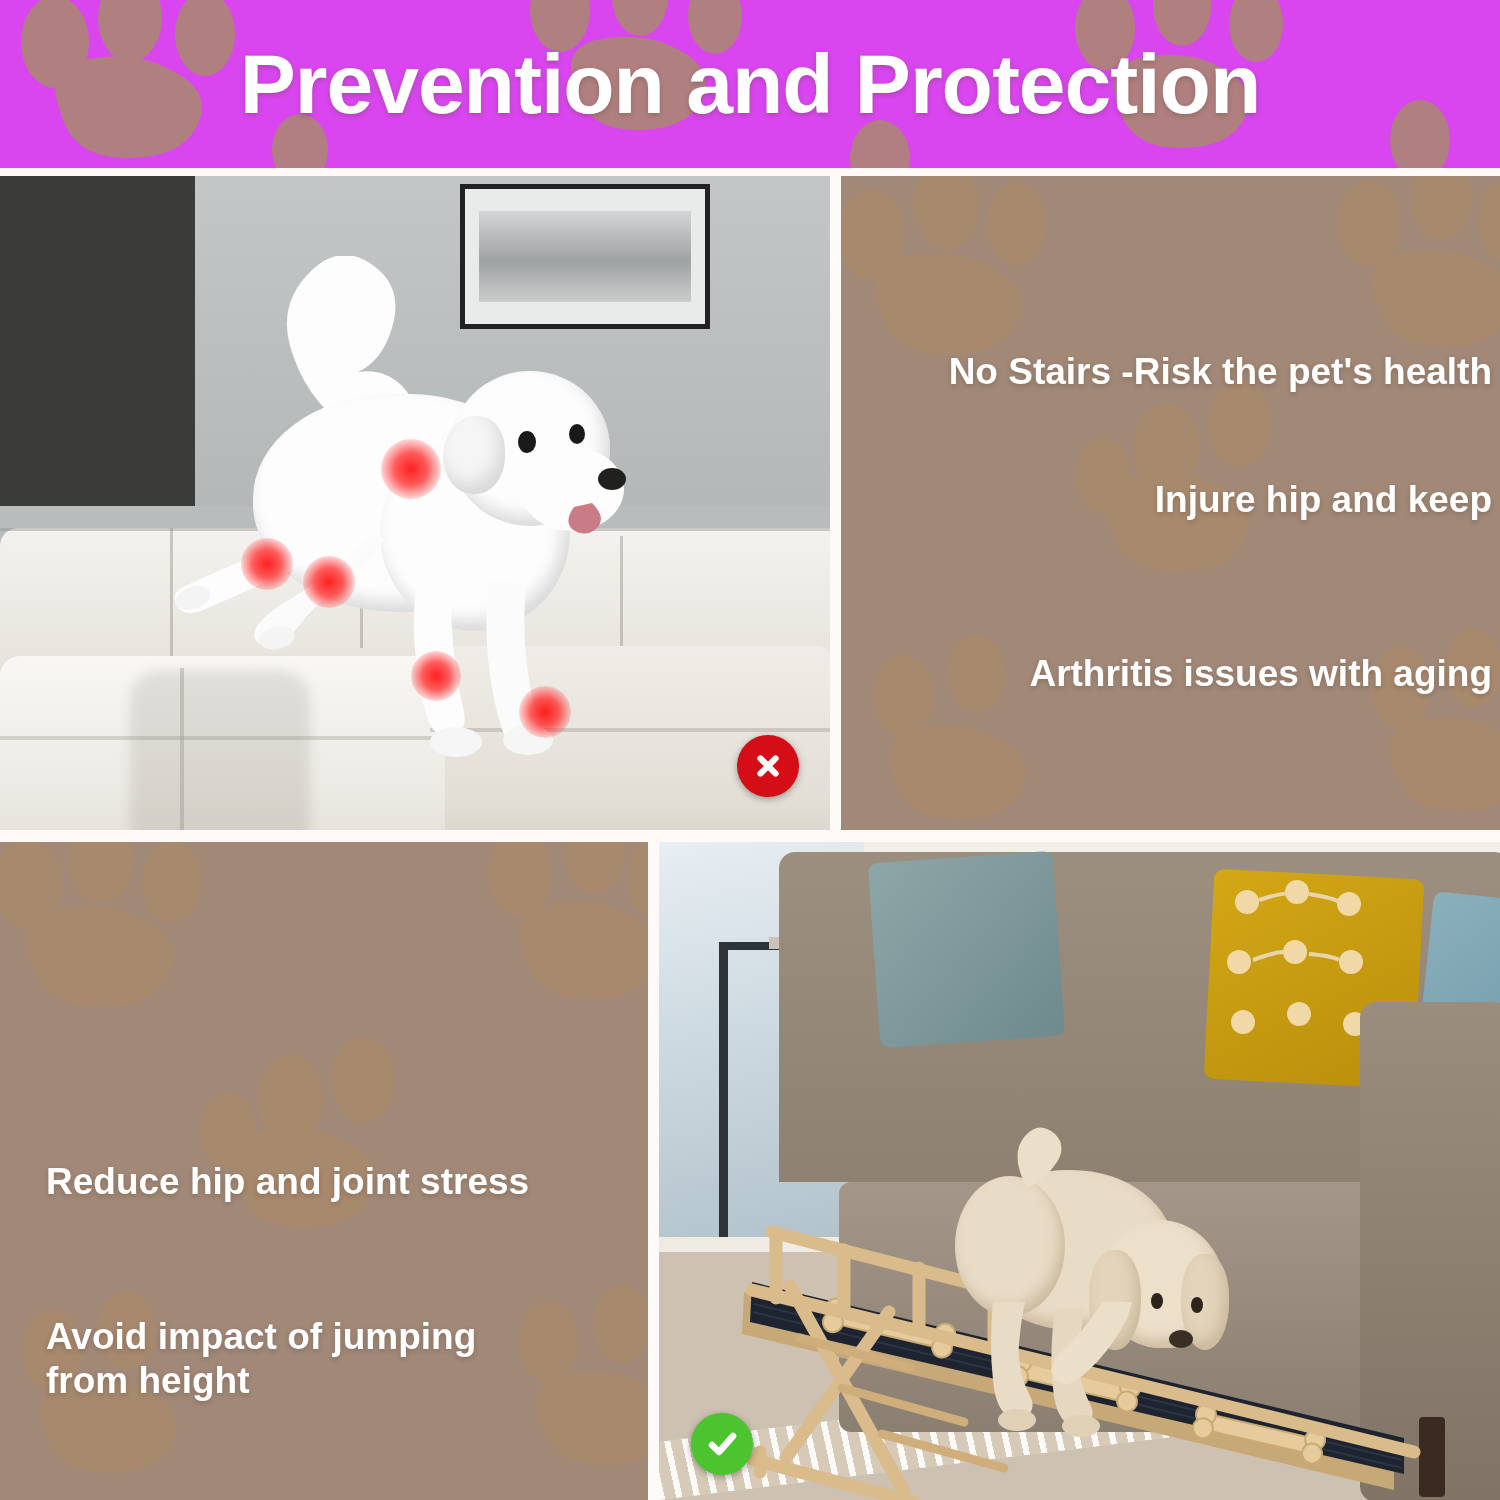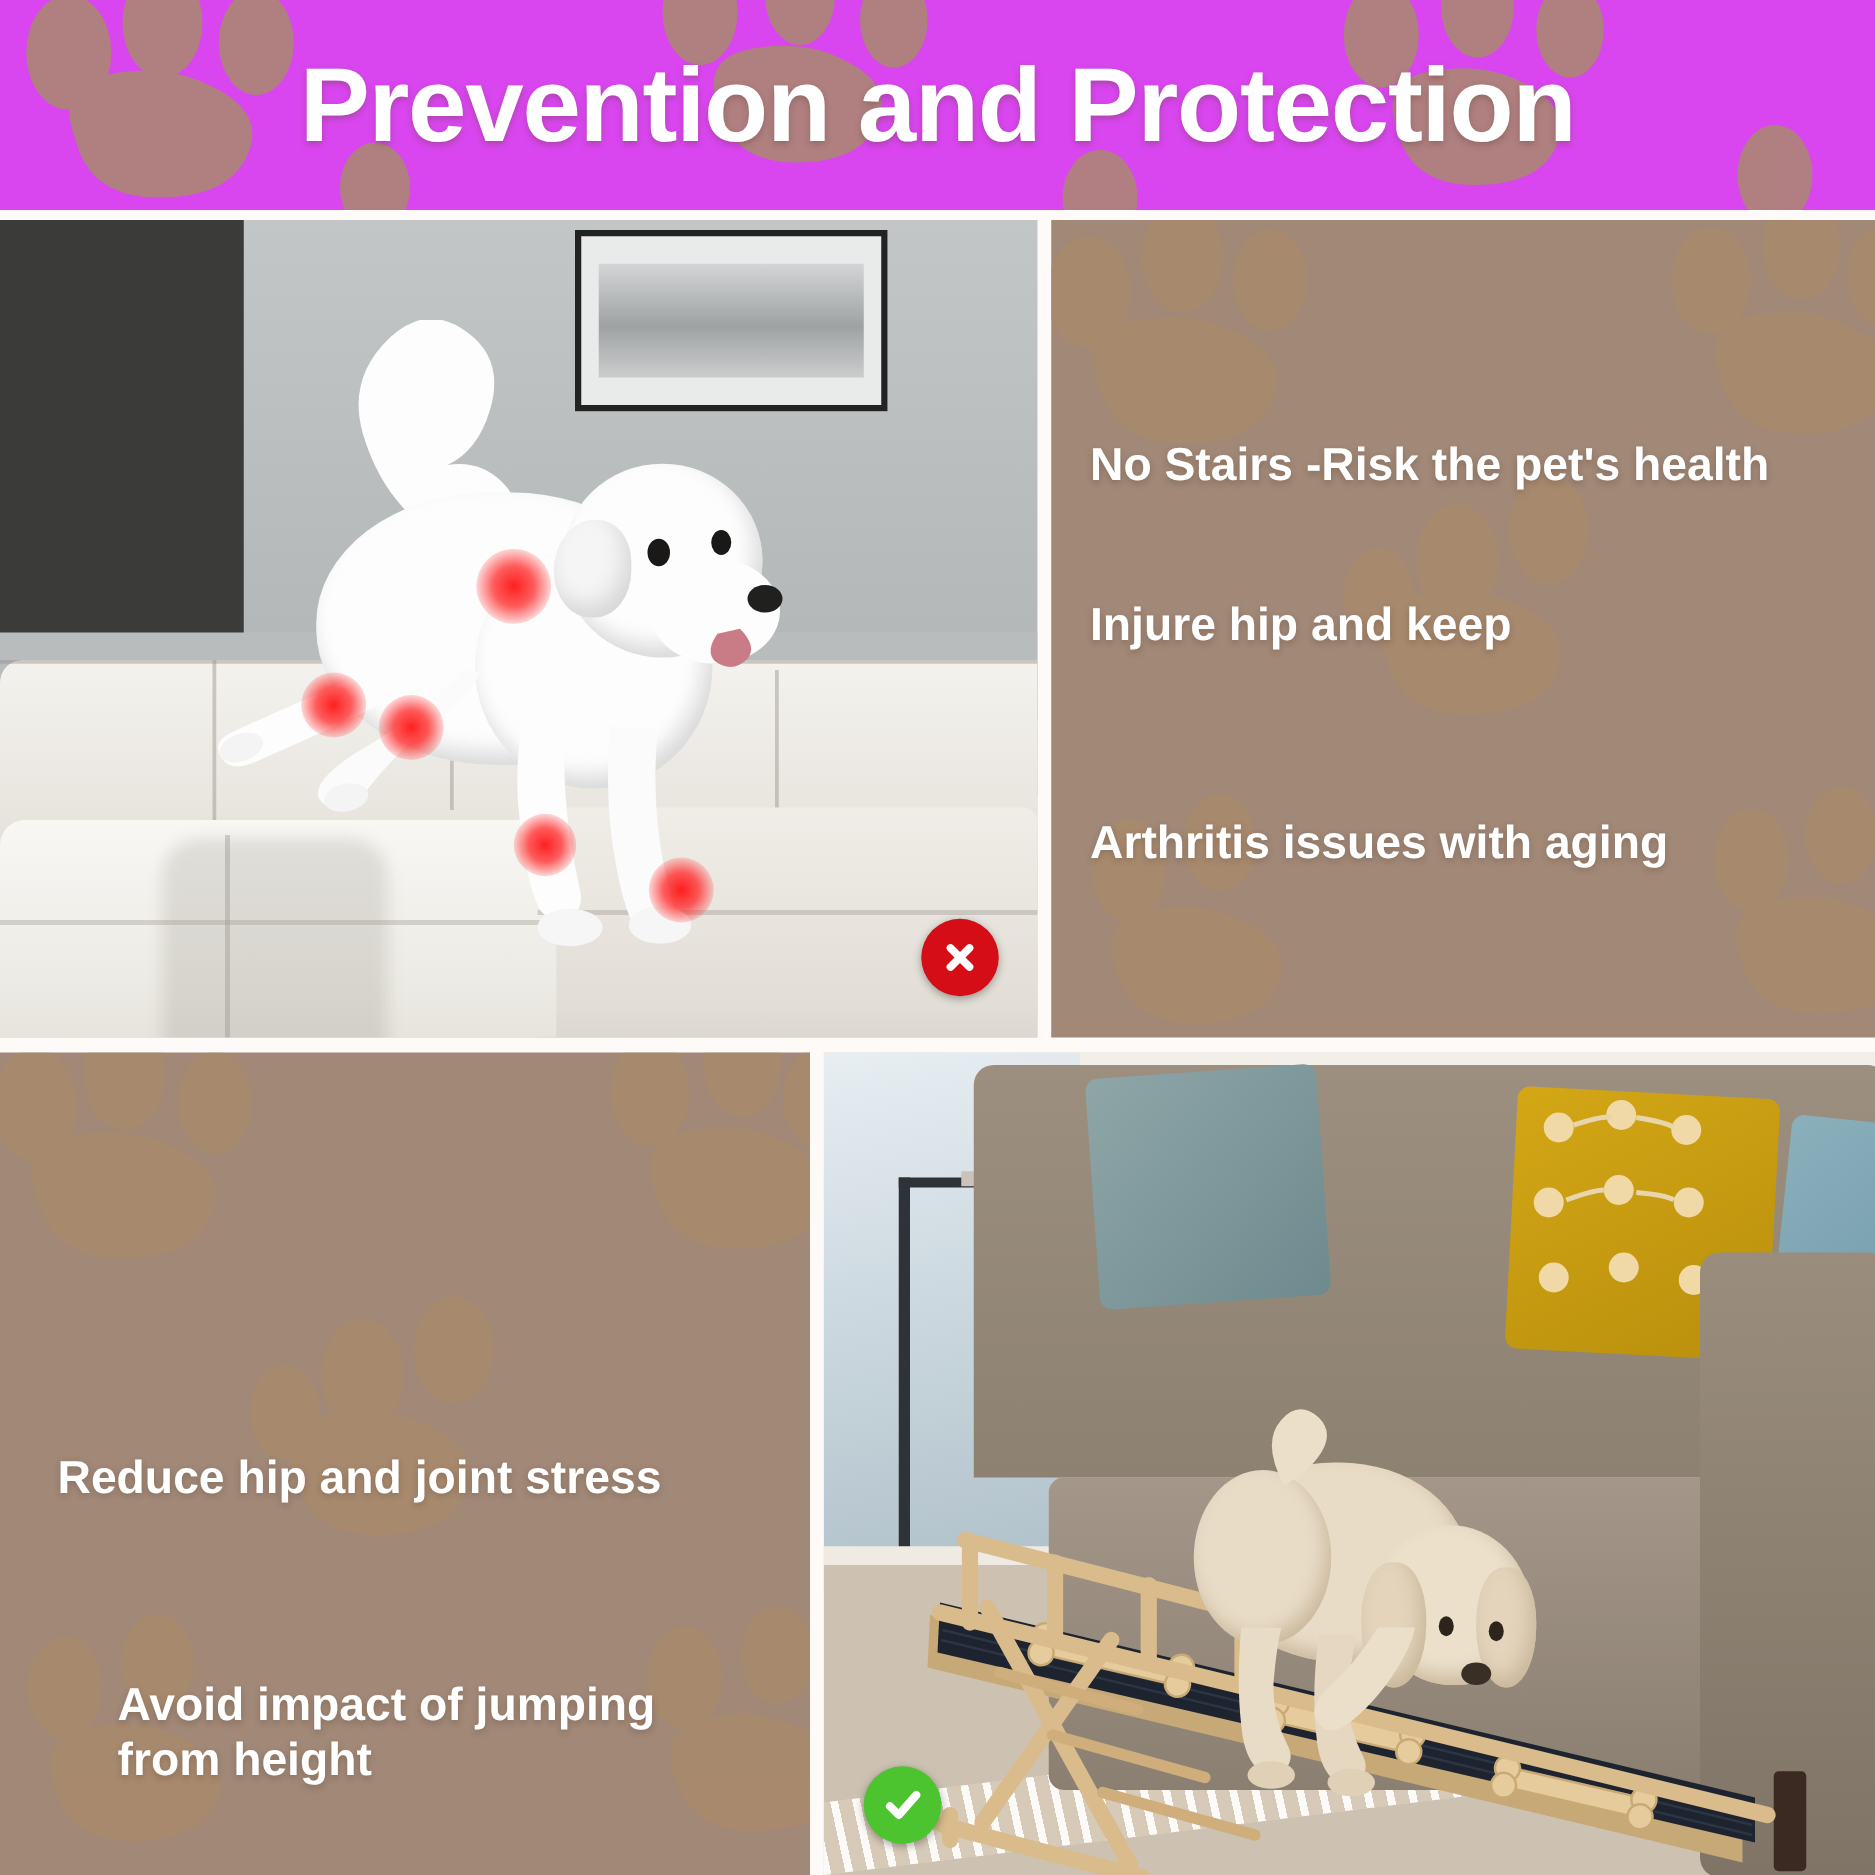--- a/index.html
+++ b/index.html
@@ -33,29 +33,29 @@
 
   .paws{position:absolute;inset:0;pointer-events:none;}
 
   
   .textcol{position:absolute;inset:0;}
   .line{
     position:absolute;color:#fff;font-weight:bold;
     text-shadow:0 2px 5px rgba(80,55,40,.30);
     line-height:1.18;white-space:pre-line;
   }
-  .p-tr .line{font-size:37px;left:31px;width:620px;}
+  .p-tr .line{font-size:37px;left:31px;width:620px;text-align:right;}
   .p-tr .l1{top:174px;}
   .p-tr .l2{top:302px;}
   .p-tr .l3{top:438px;margin-top:38px;}
 
   .p-bl .line{font-size:37px;left:46px;width:580px;}
   .p-bl .l1{top:146px;}
   .p-bl .l2{top:318px;}
-  .p-bl .l3{top:500px;margin-left:48px;}
+  .p-bl .l3{top:473px;}
 
   
   .badge{position:absolute;width:62px;height:62px;border-radius:50%;
          display:flex;align-items:center;justify-content:center;
          box-shadow:0 2px 7px rgba(0,0,0,.35);}
   .badge-x{background:#d40d17;right:31px;bottom:33px;}
   .badge-check{background:#4cc430;left:32px;bottom:25px;}
 
   
   .ph1{position:absolute;inset:0;background:#b9bcbd;}

